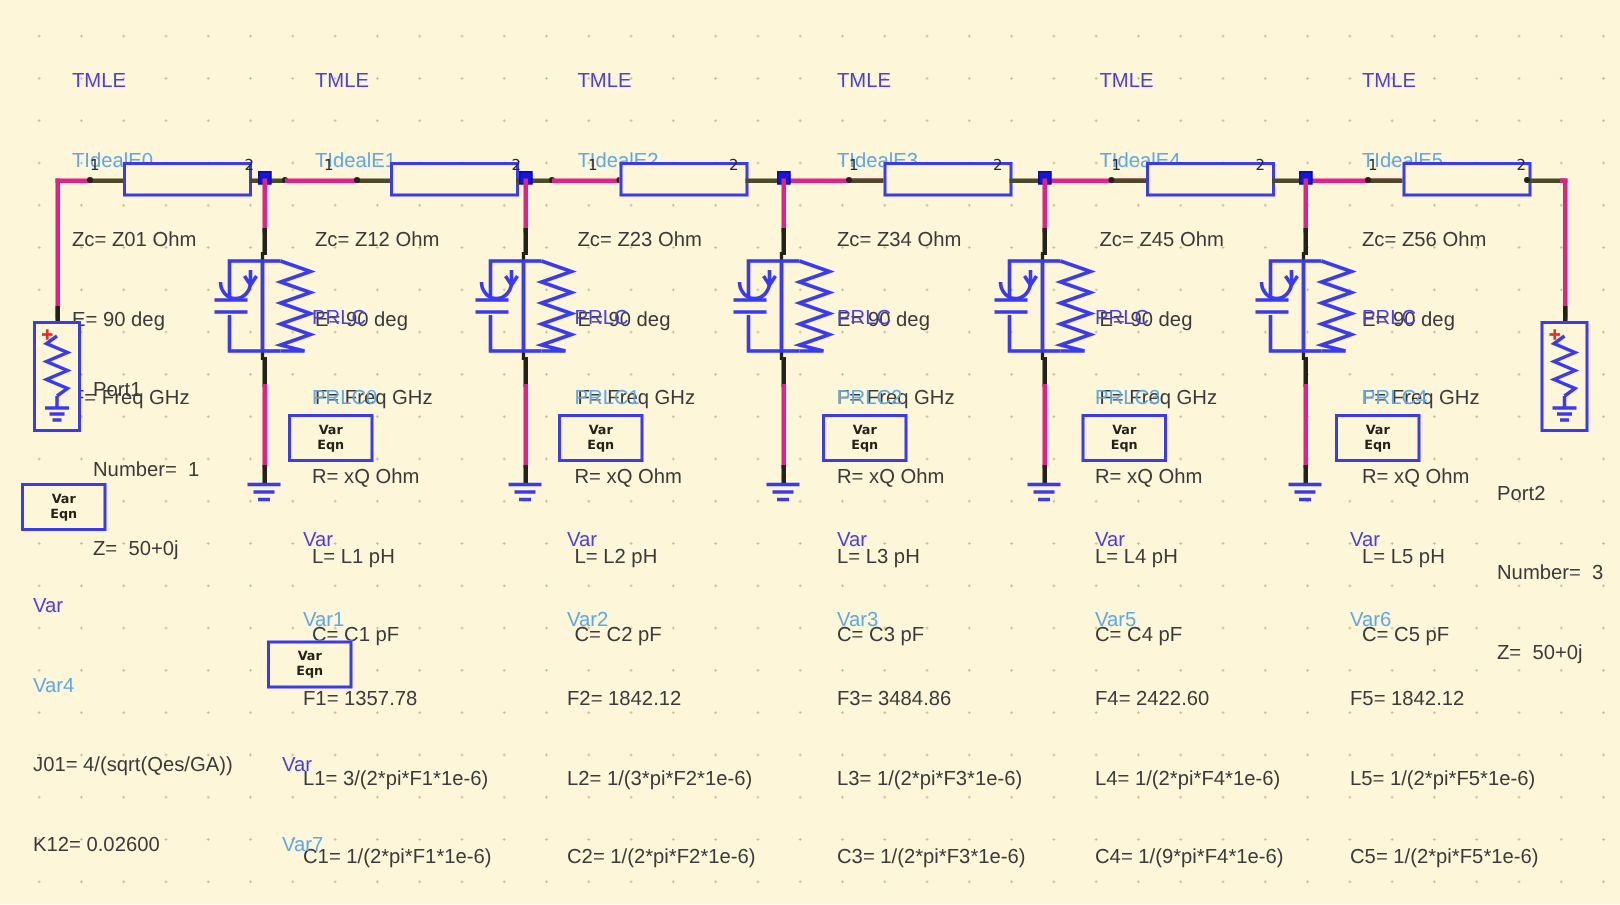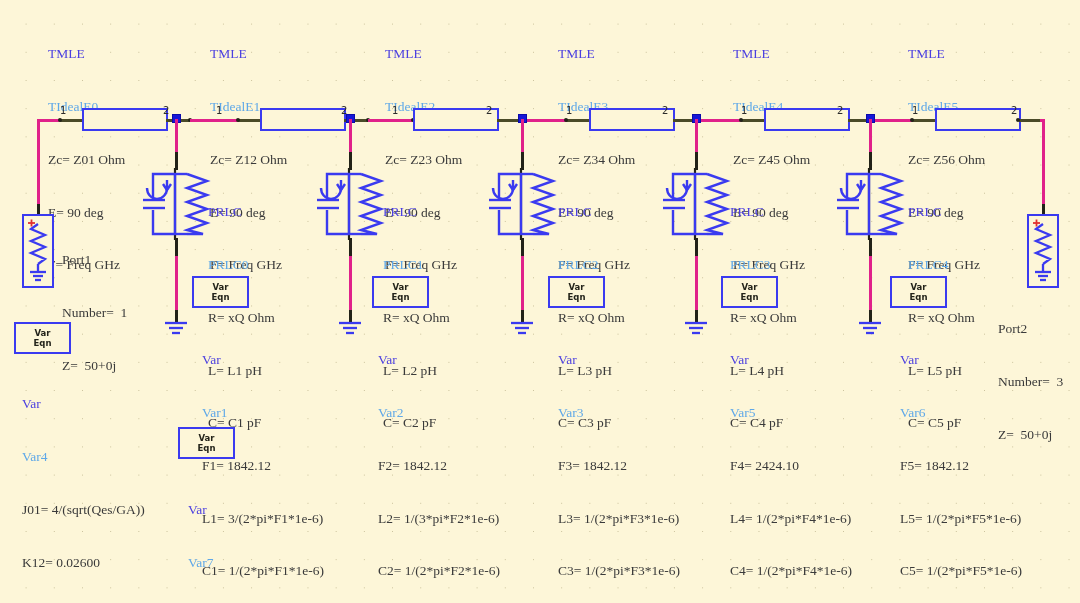--- a/index.html
+++ b/index.html
@@ -65,21 +65,21 @@
     font-family: "DejaVu Sans", sans-serif;
   }
 
   
   .lbl {
     position: absolute;
     font-size: 13.5px;
     line-height: 17.6px;
     white-space: pre;
     color: #3a3a3a;
-    font-family: Liberation Serif, serif;
+    font-family: Liberation Sans, sans-serif;
   }
   .lbl .t1 { color: #4b3fe0; }
   .lbl .t2 { color: #5fa8e8; }
   .lbl .t3 { color: #3a3a3a; }
   .lbl div { white-space: pre; }
 
   
   .vareqn {
     position: absolute;
     width: 57px; height: 32px;
@@ -262,21 +262,21 @@
     <div class="t3">L= L1 pH</div>
     <div class="t3">C= C1 pF</div>
   </div>
   <div class="vareqn" style="left:192px; top:276px;">
     <span>Var</span>
     <span>Eqn</span>
   </div>
   <div class="lbl" style="left:202px; top:316px;">
     <div class="t1">Var</div>
     <div class="t2">Var1</div>
-    <div class="t3">F1= 1842.12</div>
+    <div class="t3">F1= 1357.78</div>
     <div class="t3">L1= 3/(2*pi*F1*1e-6)</div>
     <div class="t3">C1= 1/(2*pi*F1*1e-6)</div>
   </div>
 
   <div class="wire-v" style="left:349px; top:119px; height:36px;"></div>
   <div class="pin-v" style="left:349px; top:152px; height:18px;"></div>
   <div class="sym" style="left:315px; top:168px;">
     <svg width="70" height="72" viewBox="0 0 70 72">
       <g fill="none" stroke="#3a3af0" stroke-width="2.4">
         <line x1="34" y1="0" x2="34" y2="72" stroke="#222218" stroke-width="2.2"></line>
@@ -364,21 +364,21 @@
     <div class="t3">L= L3 pH</div>
     <div class="t3">C= C3 pF</div>
   </div>
   <div class="vareqn" style="left:548px; top:276px;">
     <span>Var</span>
     <span>Eqn</span>
   </div>
   <div class="lbl" style="left:558px; top:316px;">
     <div class="t1">Var</div>
     <div class="t2">Var3</div>
-    <div class="t3">F3= 1842.12</div>
+    <div class="t3">F3= 3484.86</div>
     <div class="t3">L3= 1/(2*pi*F3*1e-6)</div>
     <div class="t3">C3= 1/(2*pi*F3*1e-6)</div>
   </div>
 
   <div class="wire-v" style="left:695px; top:119px; height:36px;"></div>
   <div class="pin-v" style="left:695px; top:152px; height:18px;"></div>
   <div class="sym" style="left:661px; top:168px;">
     <svg width="70" height="72" viewBox="0 0 70 72">
       <g fill="none" stroke="#3a3af0" stroke-width="2.4">
         <line x1="34" y1="0" x2="34" y2="72" stroke="#222218" stroke-width="2.2"></line>
@@ -415,23 +415,23 @@
     <div class="t3">L= L4 pH</div>
     <div class="t3">C= C4 pF</div>
   </div>
   <div class="vareqn" style="left:721px; top:276px;">
     <span>Var</span>
     <span>Eqn</span>
   </div>
   <div class="lbl" style="left:730px; top:316px;">
     <div class="t1">Var</div>
     <div class="t2">Var5</div>
-    <div class="t3">F4= 2424.10</div>
+    <div class="t3">F4= 2422.60</div>
     <div class="t3">L4= 1/(2*pi*F4*1e-6)</div>
-    <div class="t3">C4= 1/(2*pi*F4*1e-6)</div>
+    <div class="t3">C4= 1/(9*pi*F4*1e-6)</div>
   </div>
 
   <div class="wire-v" style="left:869px; top:119px; height:36px;"></div>
   <div class="pin-v" style="left:869px; top:152px; height:18px;"></div>
   <div class="sym" style="left:835px; top:168px;">
     <svg width="70" height="72" viewBox="0 0 70 72">
       <g fill="none" stroke="#3a3af0" stroke-width="2.4">
         <line x1="34" y1="0" x2="34" y2="72" stroke="#222218" stroke-width="2.2"></line>
         <path d="M34 6 L12 6 L12 30"></path>
         <path d="M34 66 L12 66 L12 42"></path>

